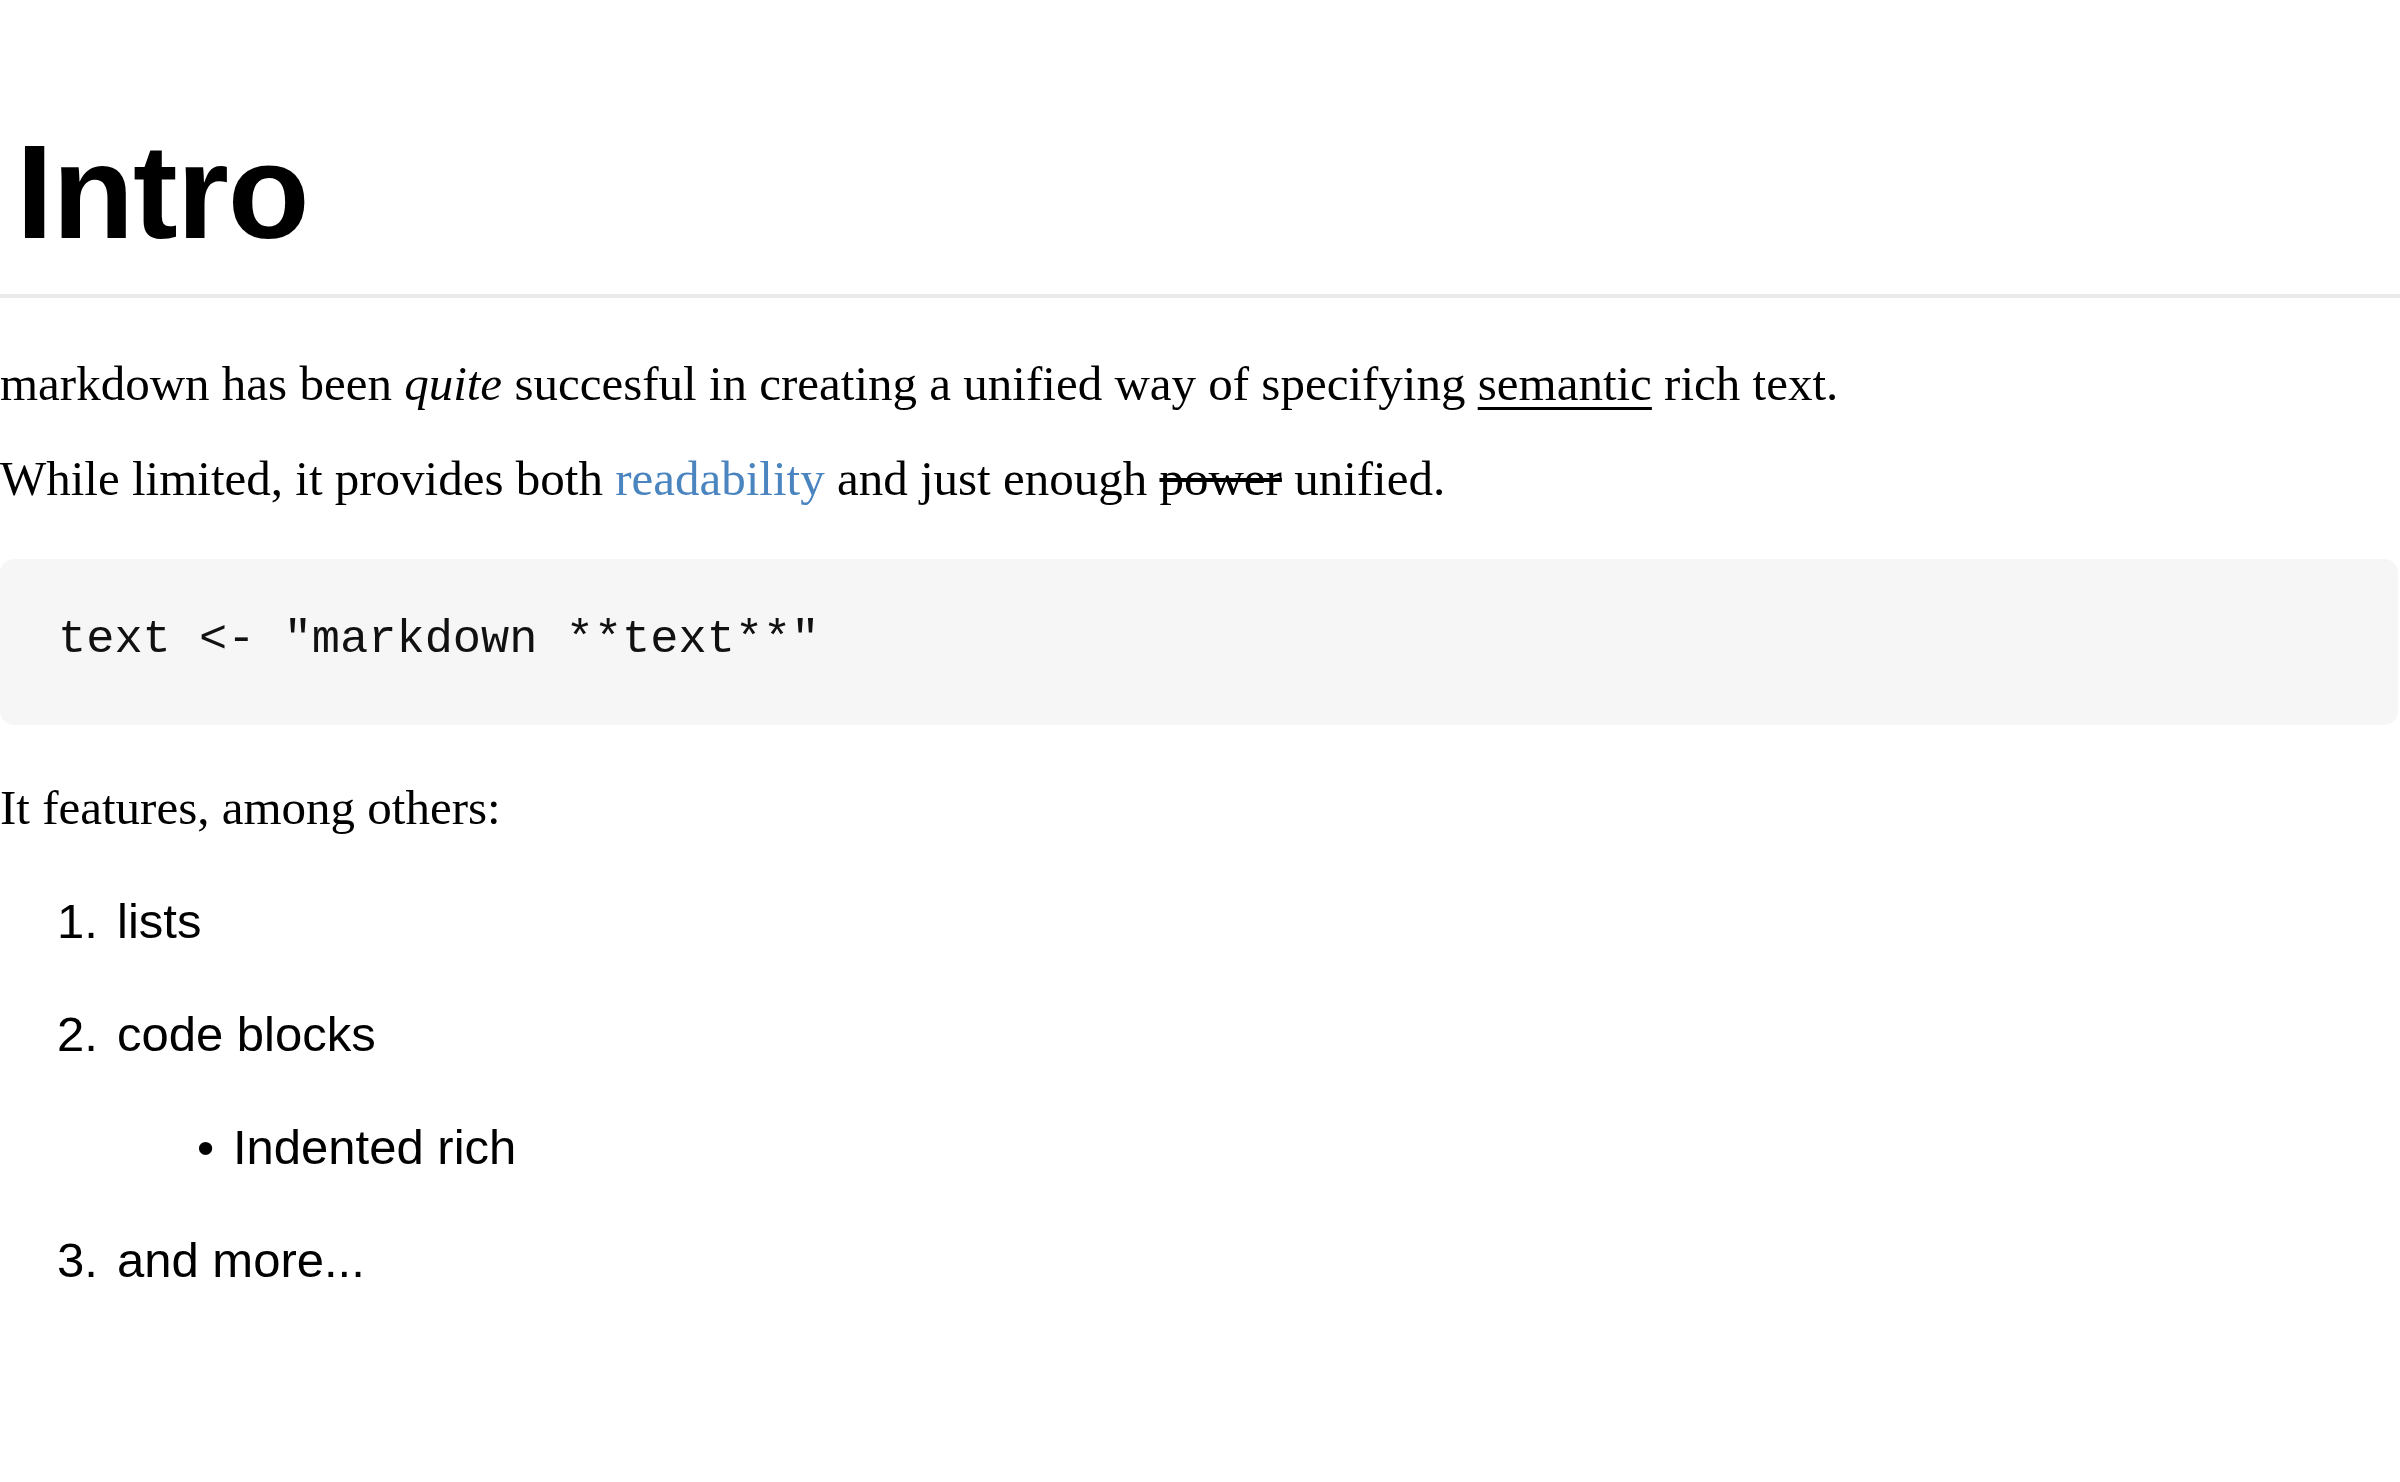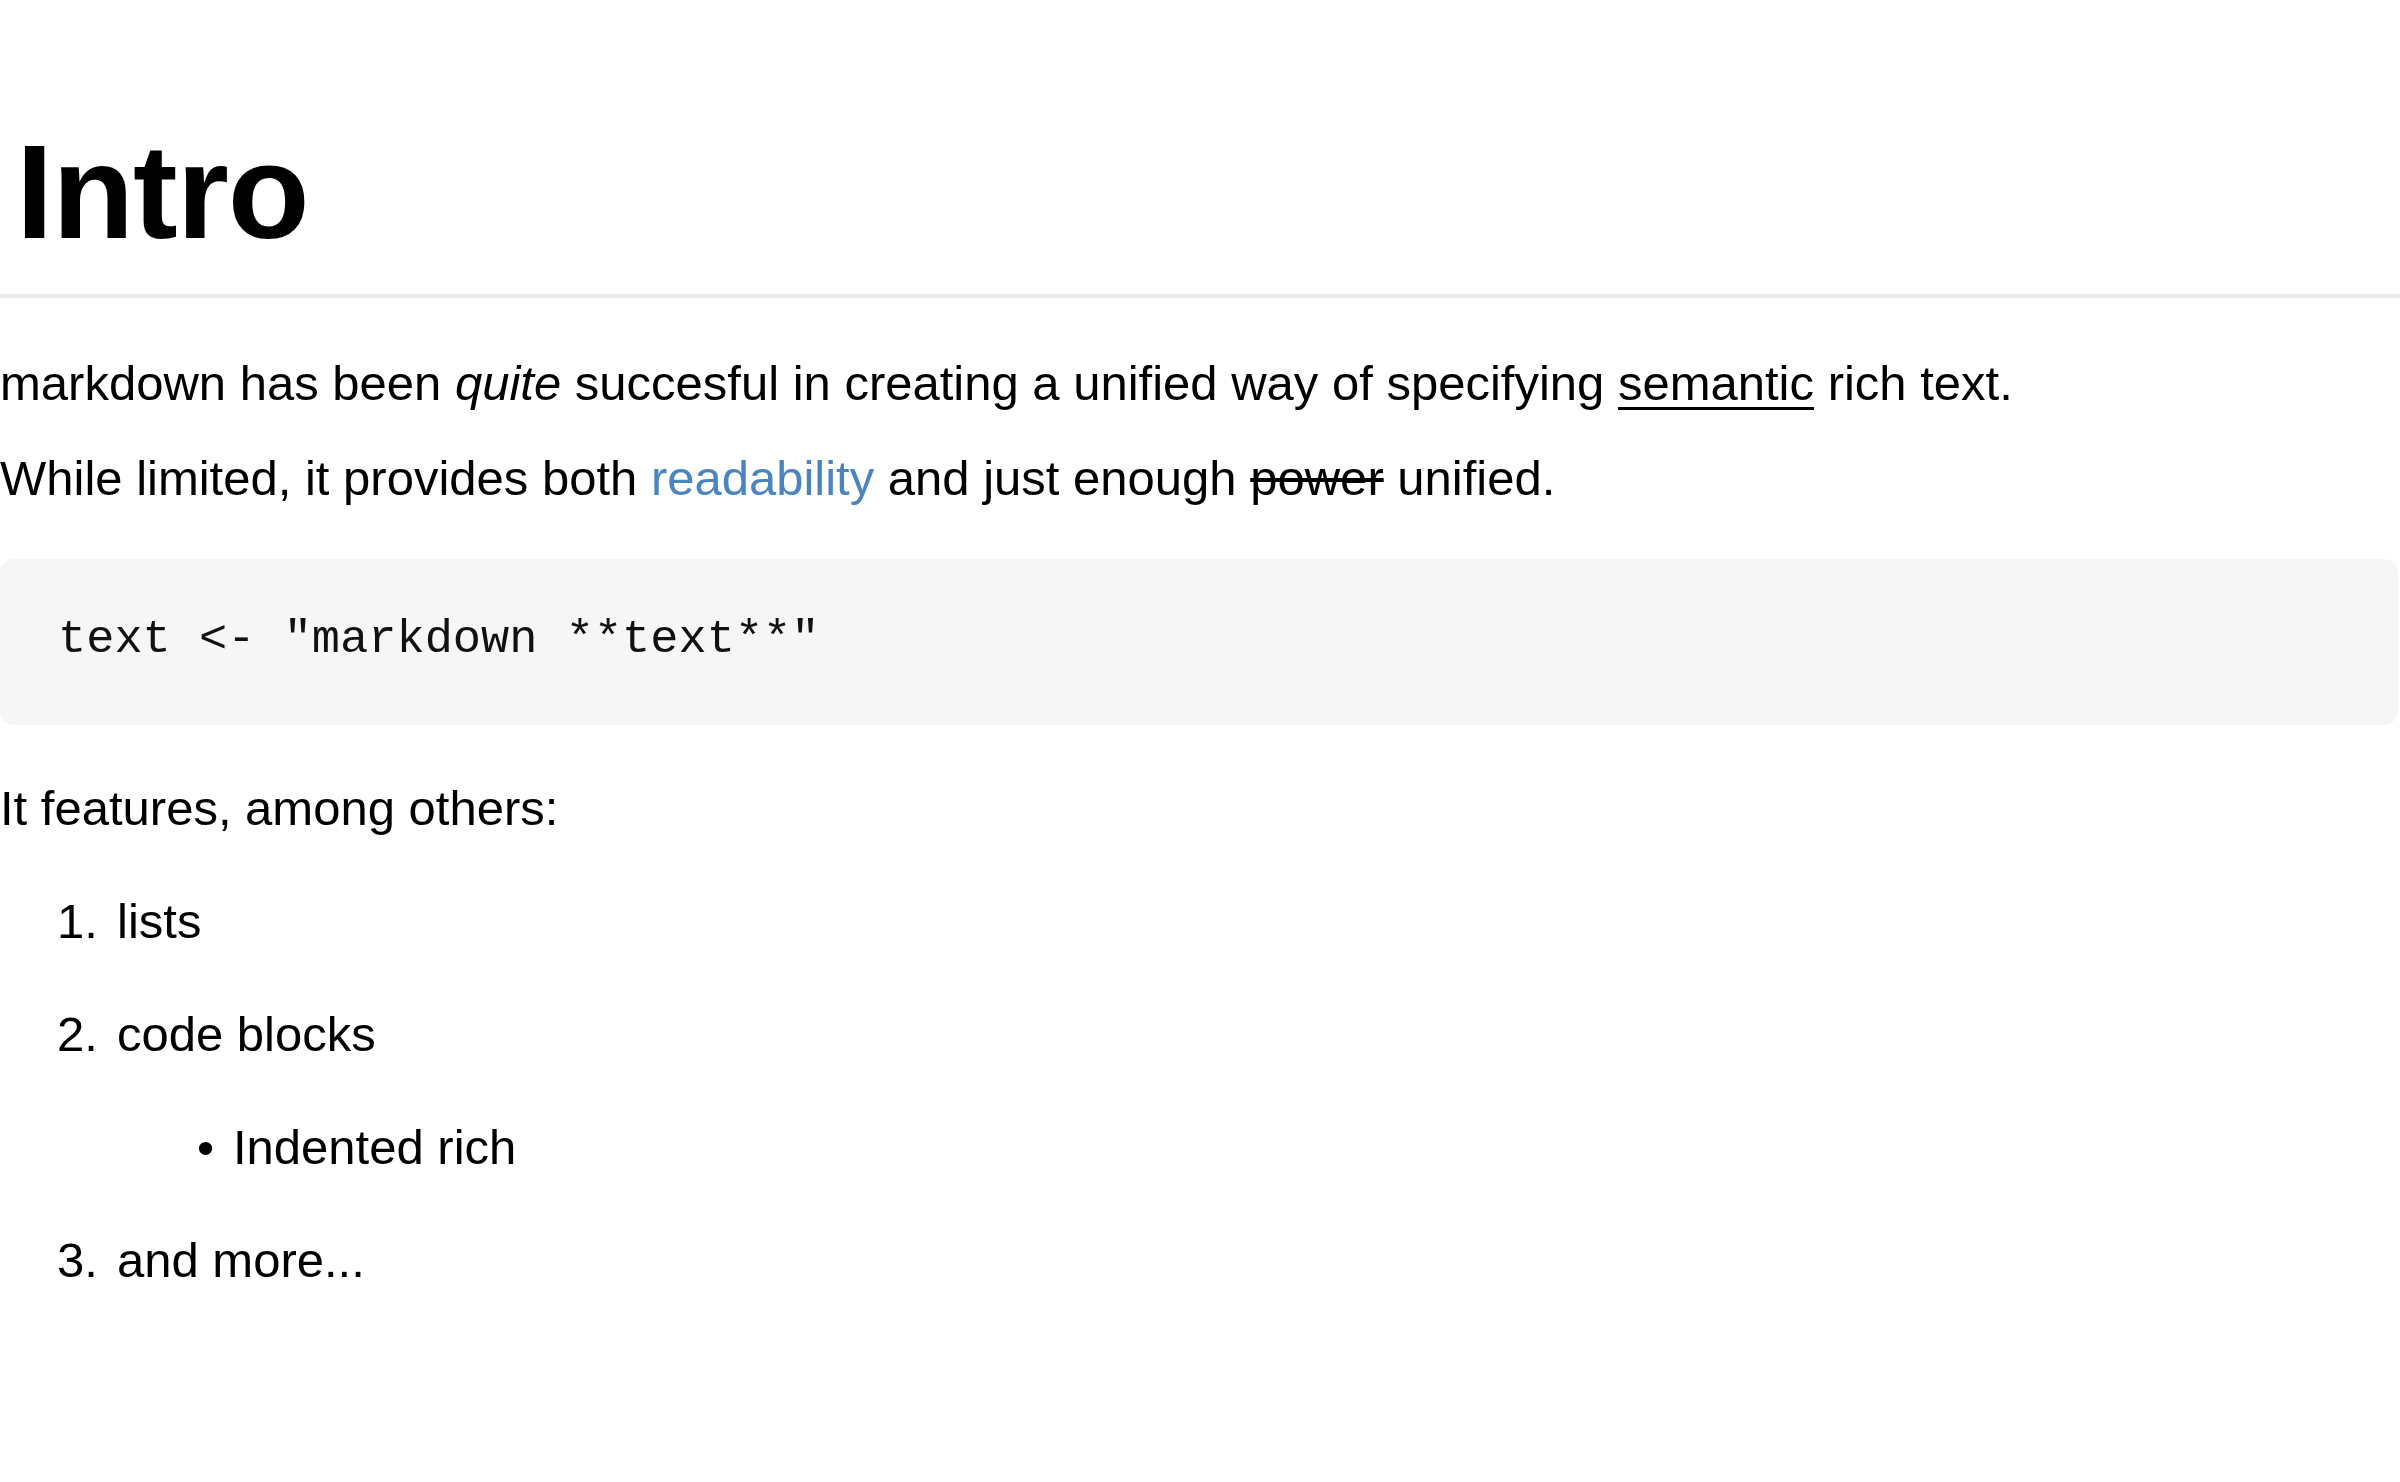--- a/index.html
+++ b/index.html
@@ -36,20 +36,21 @@
     margin: 34px 0 0 0;
     border: none;
     border-top: 4px solid var(--rule);
     width: 100%;
   }
   p.body {
     margin: 38px 0 0 0;
     padding: 0;
     font-size: 49px;
     line-height: 95px;
+    font-family: Liberation Serif, serif;
   }
   .pline { display: block; white-space: pre-wrap; }
   em.it { font-style: italic; }
   .u { text-decoration: underline; text-decoration-thickness: 3px; text-underline-offset: 7px; }
   .strike { text-decoration: line-through; text-decoration-thickness: 4px; }
   a.link { color: var(--link); text-decoration: none; cursor: pointer; }
   pre.codeblock {
     margin: 33px 0 0 0;
     background: var(--code_bg);
     border-radius: 14px;

